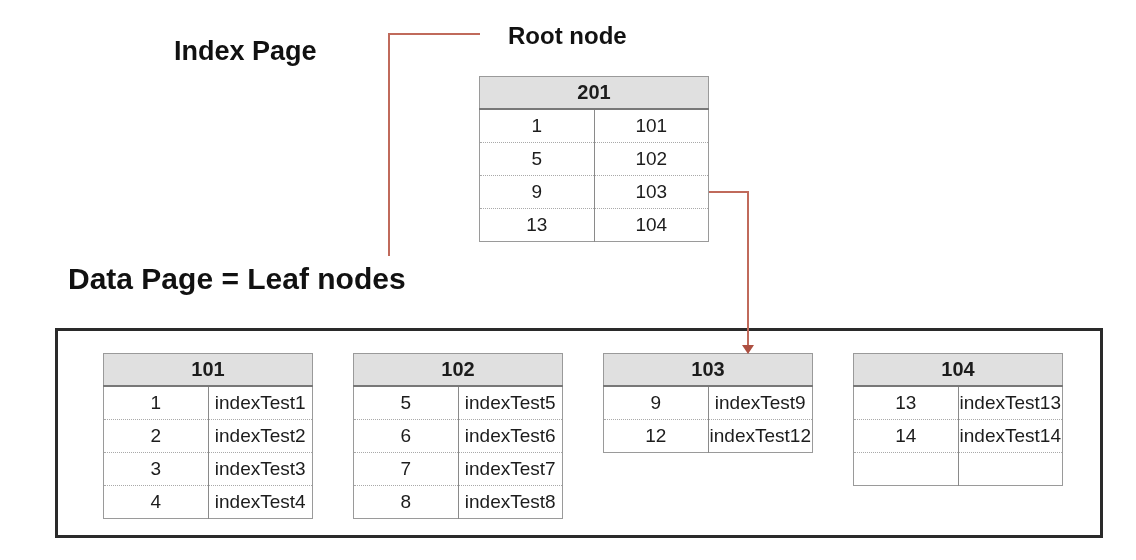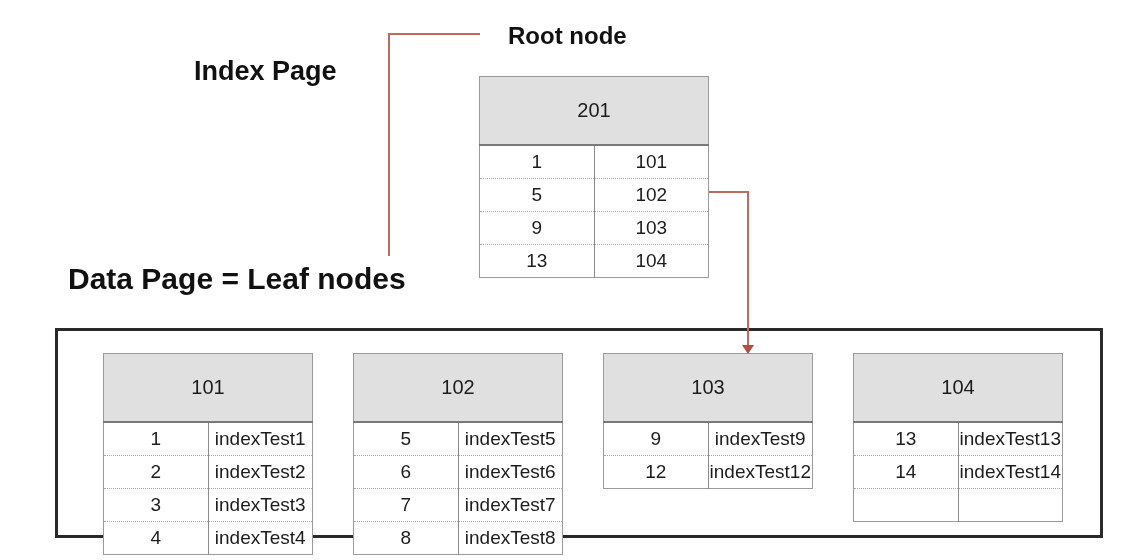--- a/index.html
+++ b/index.html
@@ -1,38 +1,38 @@
 <!DOCTYPE html>
 <html><head>
 <meta charset="utf-8">
 <style>
   html,body{margin:0;padding:0;background:#ffffff;}
   .canvas{
     position:relative;width:1136px;height:560px;background:#ffffff;overflow:hidden;
     font-family:"Liberation Sans",sans-serif;color:#1c1c1c;
   }
   .label{position:absolute;font-weight:bold;color:#111;white-space:nowrap;}
-  .index-label{left:194px;top:36px;font-size:27px;margin-top:20px;}
+  .index-label{left:174px;top:36px;font-size:27px;}
   .root-label{left:508px;top:22px;font-size:24px;}
   .data-label{left:68px;top:262px;font-size:30px;}
 
   .line{position:absolute;background:#c06a5b;z-index:3;}
   .arrowhead{
     position:absolute;left:742px;top:345px;width:0;height:0;z-index:3;
     border-left:6px solid transparent;border-right:6px solid transparent;
     border-top:9px solid #ad4f41;
   }
 
   table.node-table{
     border-collapse:collapse;table-layout:fixed;background:#fff;
     border:1px solid #9a9a9a;font-size:19px;color:#1c1c1c;
   }
   table.node-table th{
-    background:#e0e0e0;height:31px;font-size:20px;font-weight:normal;
-    border:1px solid #9a9a9a;border-bottom:2px solid #787878;text-align:center;padding:18px;
+    background:#e0e0e0;height:31px;font-size:20px;font-weight:bold;
+    border:1px solid #9a9a9a;border-bottom:2px solid #787878;text-align:center;padding:0;
   }
   table.node-table td{
     height:32px;text-align:center;padding:0;border-top:1px dotted #a9a9a9;
     overflow:hidden;white-space:nowrap;
   }
   table.node-table tbody tr:first-child td{border-top:none;}
   table.node-table td.c1{border-right:1px solid #8a8a8a;}
 
   .root-table{position:absolute;left:479px;top:76px;width:230px;}
   .root-table td.c1{width:78px;}

